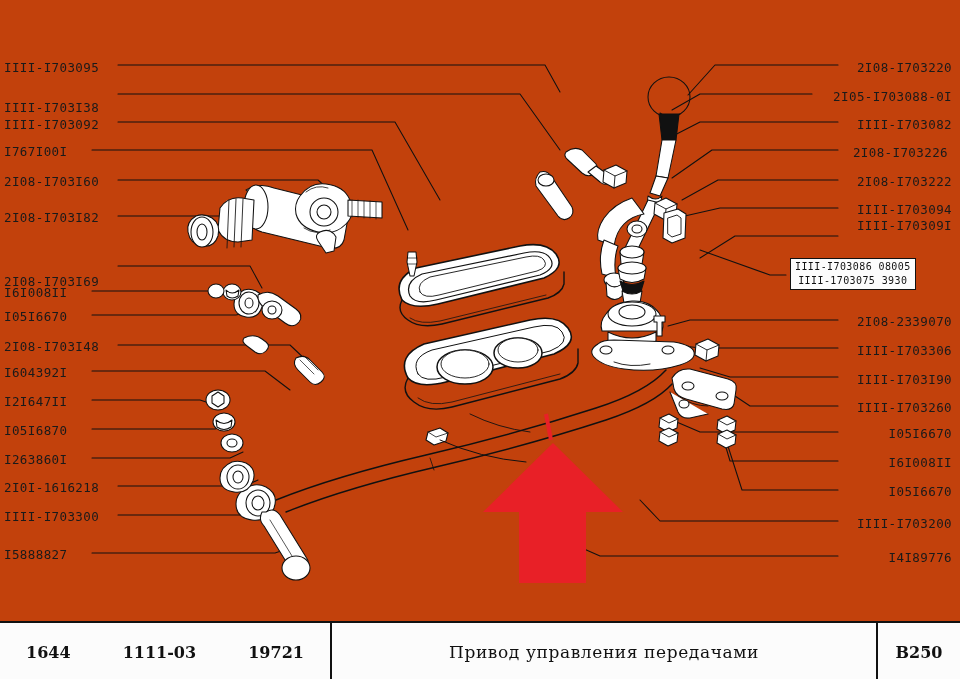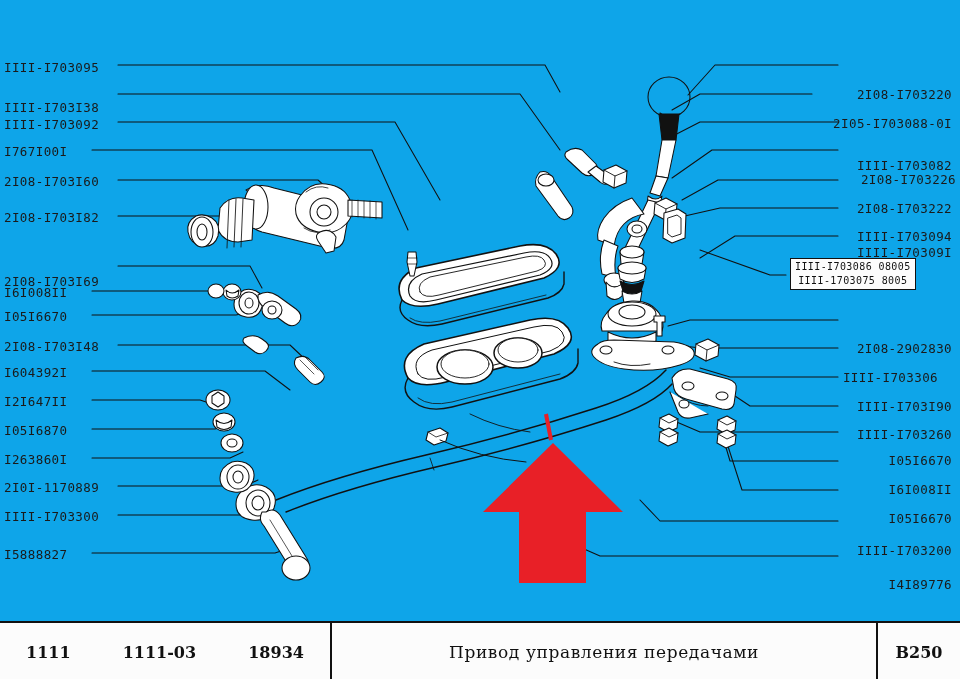--- a/index.html
+++ b/index.html
@@ -1,25 +1,25 @@
 <!DOCTYPE html>
 <html><head>
 <meta charset="utf-8">
 <style>
   html,body{margin:0;padding:0;background:#fff;}
   body{width:960px;height:679px;overflow:hidden;
        font-family:"DejaVu Sans Mono","Liberation Mono",monospace;
        color:#111;}
-  #page{position:relative;width:960px;height:679px;background:#0ea5e9;}
+  #page{position:relative;width:960px;height:679px;background:#c2410c;}
 
   
   .lbl{position:absolute;font-size:12.5px;letter-spacing:.4px;
        white-space:nowrap;line-height:1;color:#1a1a1a;}
   .lbl.L{left:4px;text-align:left;}
-  .lbl.R{text-align:right;margin-top:27px;}
+  .lbl.R{text-align:right;}
 
   
   #leaders{position:absolute;left:0;top:0;width:960px;height:679px;}
 
   
   .boxlbl{position:absolute;border:1.4px solid #111;background:#fcfcfc;
           font-size:10px;letter-spacing:.4px;white-space:nowrap;
           padding:1px 4px;line-height:14px;text-align:center;}
 
   
@@ -251,49 +251,49 @@
   <div class="lbl L" style="top:176px">2I08-I703I60</div>
   <div class="lbl L" style="top:212px">2I08-I703I82</div>
   <div class="lbl L" style="top:276px">2I08-I703I69</div>
   <div class="lbl L" style="top:287px">I6I008II</div>
   <div class="lbl L" style="top:311px">I05I6670</div>
   <div class="lbl L" style="top:341px">2I08-I703I48</div>
   <div class="lbl L" style="top:367px">I604392I</div>
   <div class="lbl L" style="top:396px">I2I647II</div>
   <div class="lbl L" style="top:425px">I05I6870</div>
   <div class="lbl L" style="top:454px">I263860I</div>
-  <div class="lbl L" style="top:482px">2I0I-1170889</div>
+  <div class="lbl L" style="top:482px">2I0I-1616218</div>
   <div class="lbl L" style="top:511px">IIII-I703300</div>
   <div class="lbl L" style="top:549px">I5888827</div>
 
   <div class="lbl R" style="top:62px;right:8px">2I08-I703220</div>
   <div class="lbl R" style="top:91px;right:8px">2I05-I703088-0I</div>
-  <div class="lbl R" style="top:133px;right:8px">IIII-I703082</div>
-  <div class="lbl R" style="top:147px;right:4px">2I08-I703226</div>
+  <div class="lbl R" style="top:119px;right:8px">IIII-I703082</div>
+  <div class="lbl R" style="top:147px;right:12px">2I08-I703226</div>
   <div class="lbl R" style="top:176px;right:8px">2I08-I703222</div>
   <div class="lbl R" style="top:204px;right:8px">IIII-I703094</div>
   <div class="lbl R" style="top:220px;right:8px">IIII-I70309I</div>
-  <div class="lbl R" style="top:316px;right:8px">2I08-2902830</div>
-  <div class="lbl R" style="top:345px;right:22px">IIII-I703306</div>
+  <div class="lbl R" style="top:316px;right:8px">2I08-2339070</div>
+  <div class="lbl R" style="top:345px;right:8px">IIII-I703306</div>
   <div class="lbl R" style="top:374px;right:8px">IIII-I703I90</div>
   <div class="lbl R" style="top:402px;right:8px">IIII-I703260</div>
   <div class="lbl R" style="top:428px;right:8px">I05I6670</div>
   <div class="lbl R" style="top:457px;right:8px">I6I008II</div>
   <div class="lbl R" style="top:486px;right:8px">I05I6670</div>
   <div class="lbl R" style="top:518px;right:8px">IIII-I703200</div>
   <div class="lbl R" style="top:552px;right:8px">I4I89776</div>
 
   <div class="boxlbl" style="left:790px;top:258px;">
     <div>IIII-I703086  08005</div>
-    <div>IIII-1703075    8005</div>
+    <div>IIII-1703075    3930</div>
   </div>
 
   <div id="titleblock">
     <div id="tb-codes">
-      <span>1111</span>
+      <span>1644</span>
       <span>1111-03</span>
-      <span>18934</span>
+      <span>19721</span>
     </div>
     <div id="tb-name">Привод управления передачами</div>
     <div id="tb-sheet">B250</div>
   </div>
 
 </div>
 
 </body></html>

